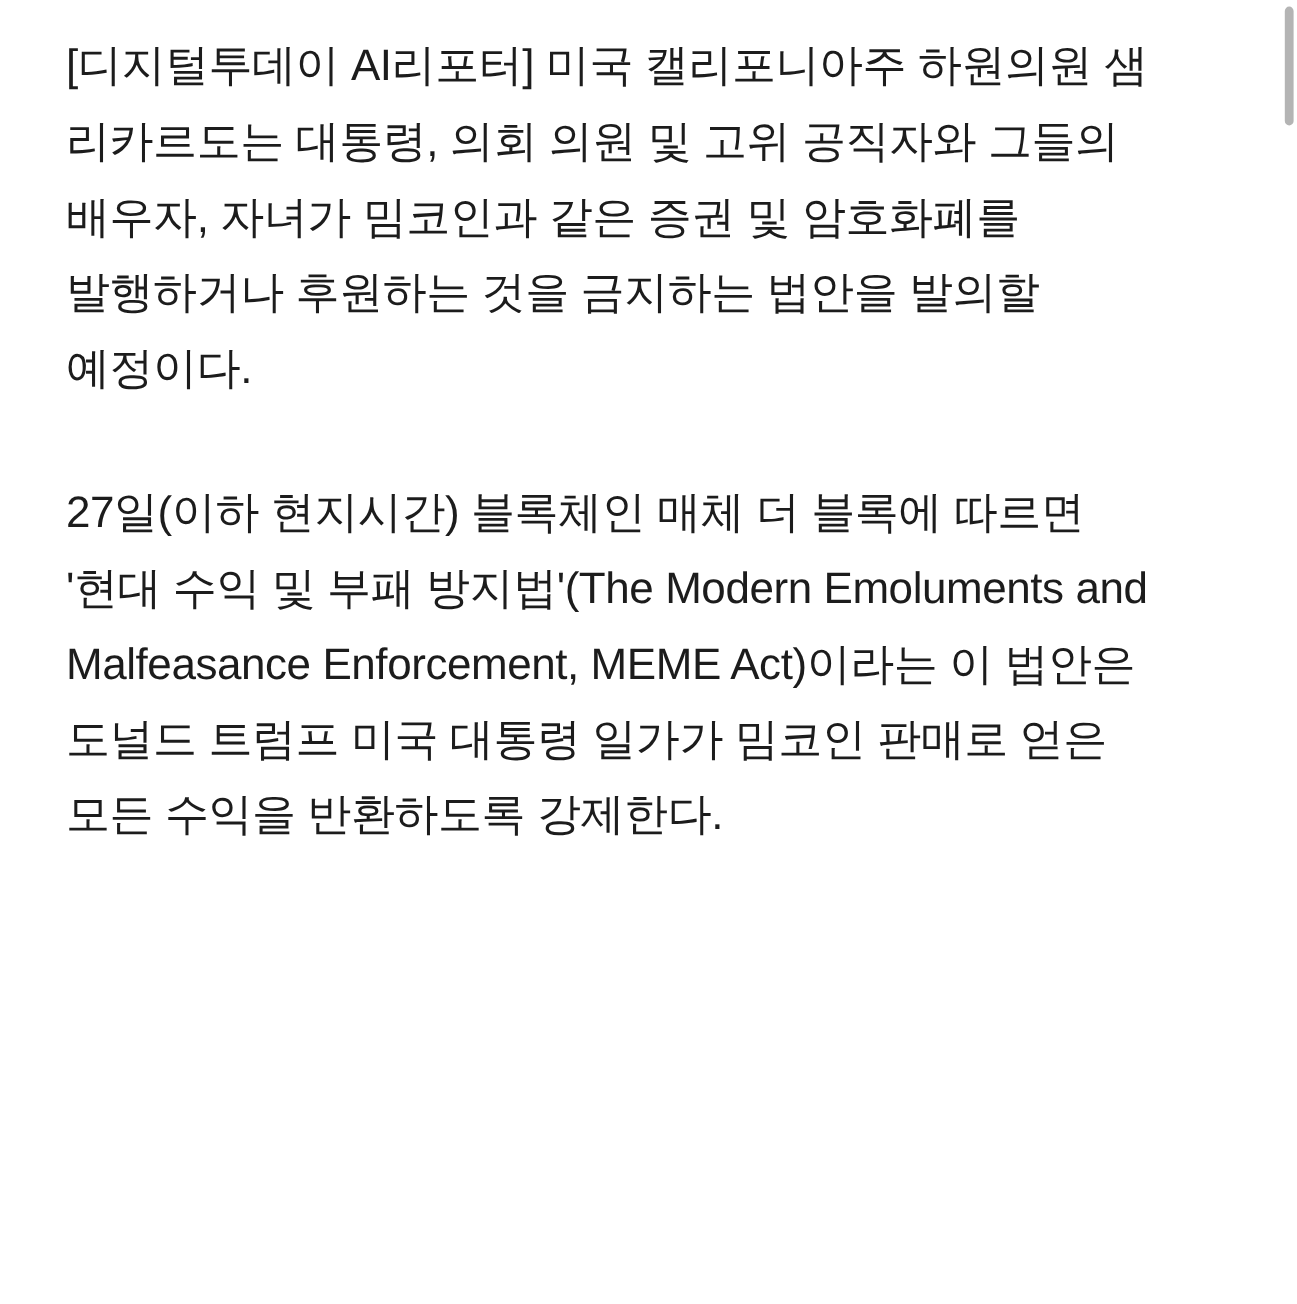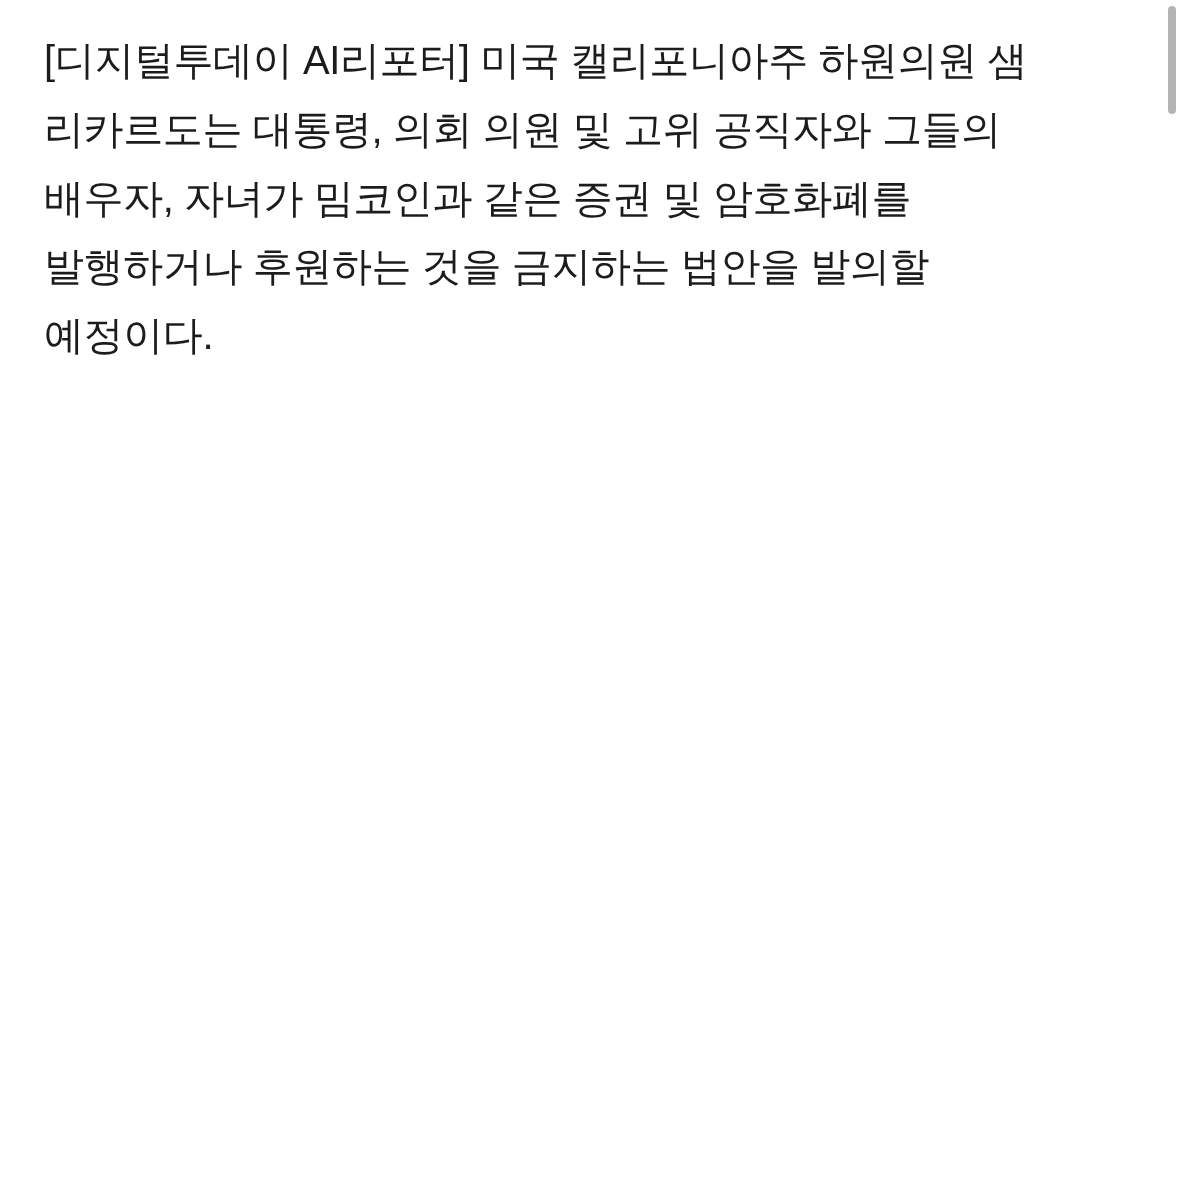--- a/index.html
+++ b/index.html
@@ -19,21 +19,21 @@
     width: 1179px;
     height: 1185px;
     background: #ffffff;
     box-sizing: border-box;
   }
   .article-body {
     position: absolute;
     left: 0;
     top: 0;
     width: 1124px;
-    padding: 26px 60px 0 44px;
+    padding: 26px 60px 0 60px;
     box-sizing: border-box;
   }
   .para {
     margin: 0 0 62px 0;
     font-size: 40px;
     line-height: 1.72;
     letter-spacing: -0.4px;
     color: #1c1c1c;
     font-weight: 400;
     word-break: keep-all;
@@ -60,19 +60,20 @@
     border-radius: 4px;
   }
 </style>
 </head>
 <body>
 
 <div class="page">
 
   <div class="article-body">
     <p class="para">[디지털투데이 AI리포터] 미국 캘리포니아주 하원의원 샘 리카르도는 대통령, 의회 의원 및 고위 공직자와 그들의 배우자, 자녀가 밈코인과 같은 증권 및 암호화폐를 발행하거나 후원하는 것을 금지하는 법안을 발의할 예정이다.</p>
+    <p class="para">27일(이하 현지시간) 블록체인 매체 더 블록에 따르면 '현대 수익 및 부패 방지법'(The Modern Emoluments and Malfeasance Enforcement, MEME Act)이라는 이 법안은 도널드 트럼프 미국 대통령 일가가 밈코인 판매로 얻은 모든 수익을 반환하도록 강제한다.</p>
   </div>
 
   <div class="scrollbar-track">
     <div class="scrollbar-thumb"></div>
   </div>
 
 </div>
 
 </body></html>

